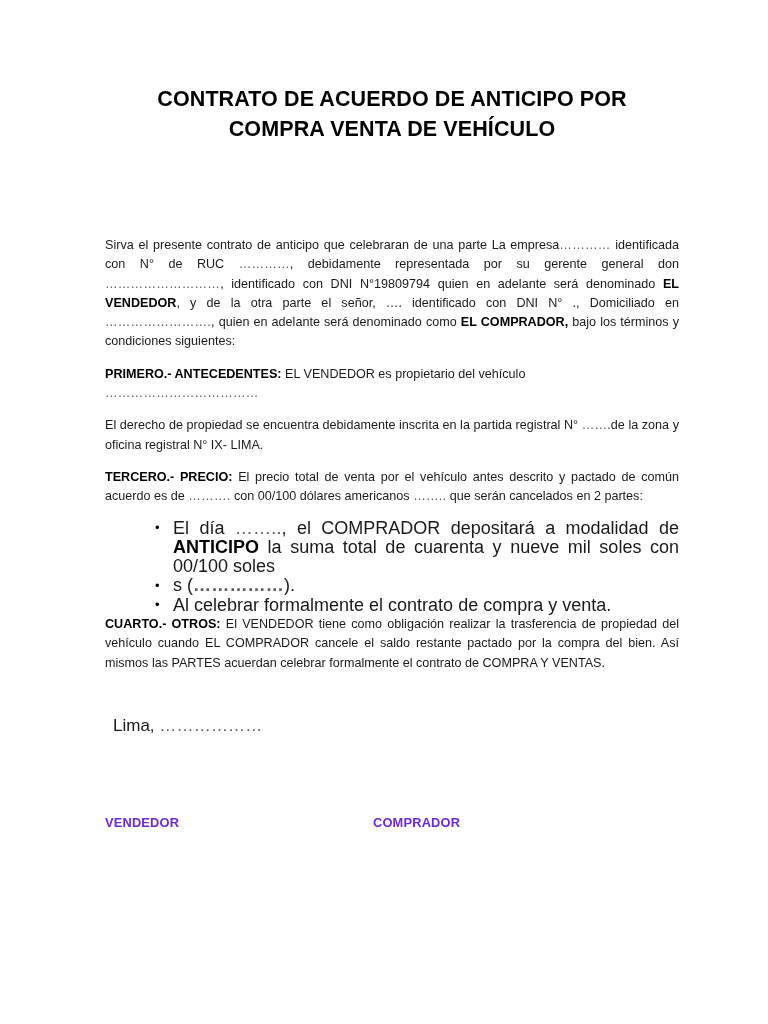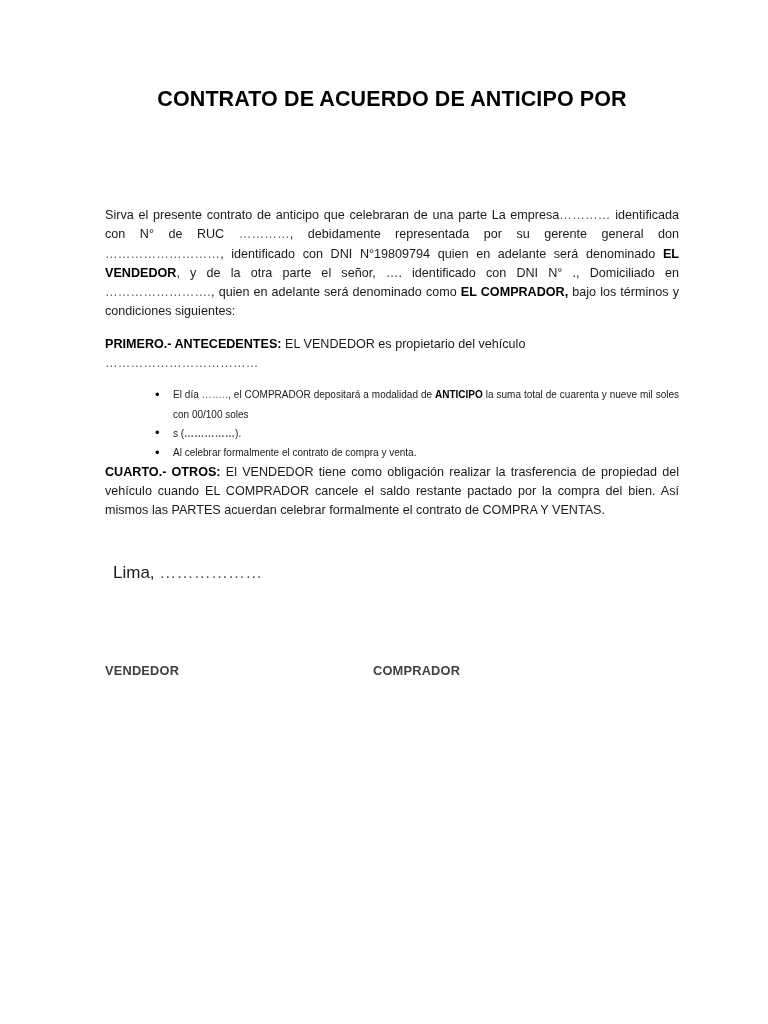--- a/index.html
+++ b/index.html
@@ -74,21 +74,21 @@
 
   
   .bullets {
     margin: 12px 0 0 0;
     padding: 0;
     list-style: none;
   }
   .bullets li {
     position: relative;
     padding-left: 68px;
-    font-size: 10px;
+    font-size: 18px;
     line-height: 19.3px;
     text-align: justify;
     color: #1a1a1a;
   }
   .bullets li + li { margin-top: 0; }
   .bullets li::before {
     content: "\2022";
     position: absolute;
     left: 50px;
     top: -0.5px;
@@ -112,41 +112,44 @@
     position: relative;
     margin-top: 80px;
     height: 24px;
   }
   .sig {
     position: absolute;
     top: 0;
     font-size: 12.8px;
     font-weight: bold;
     letter-spacing: 0.2px;
-    color: #404040;
+    color: #6d28d9;
   }
   .sig-vendedor { left: 0px; }
   .sig-comprador { left: 268px; }
 </style>
 </head>
 <body>
 
 <div class="page">
   <div class="content">
 
     <h1 class="doc-title">
       <span class="title-line">CONTRATO DE ACUERDO DE ANTICIPO POR</span>
+      <span class="title-line">COMPRA VENTA DE VEHÍCULO</span>
     </h1>
 
     <p class="para gap-before-first"><span>Sirva el presente contrato de anticipo que celebraran de una parte La empresa</span><span class="dots">…………</span><span> identificada con N° de RUC </span><span class="dots">…………</span><span>, debidamente representada por su gerente general don </span><span class="dots">………………………</span><span>, identificado con DNI N°19809794 quien en adelante será denominado </span><b>EL VENDEDOR</b><span>, y de la otra parte el señor, …. identificado con DNI N° ., Domiciliado en </span><span class="dots">…………………….</span><span>, quien en adelante será denominado como </span><b>EL COMPRADOR,</b><span> bajo los términos y condiciones siguientes:</span></p>
 
     <p class="para"><b>PRIMERO.-  ANTECEDENTES:</b><span> EL  VENDEDOR  es  propietario  del  vehículo</span><br><span class="dots">………………………………</span></p>
 
+    <p class="para"><span>El derecho de propiedad se encuentra debidamente inscrita en la partida registral N° </span><span class="dots">……</span><span>.de la zona y oficina registral N° IX- LIMA.</span></p>
 
 
+    <p class="para"><b>TERCERO.- PRECIO:</b><span> El precio total de venta por el vehículo antes descrito y pactado de común acuerdo es de </span><span class="dots">……….</span><span> con 00/100 dólares americanos </span><span class="dots">……..</span><span> que serán cancelados en 2 partes:</span></p>
 
     <ul class="bullets">
       <li><span>El día </span><span class="dots">……..</span><span>, el COMPRADOR depositará a modalidad de </span><b>ANTICIPO</b><span> la suma total de cuarenta y nueve mil soles con 00/100 soles</span></li>
       <li class="b-last"><span>s (</span><b class="dots">……………</b><span>).</span></li>
       <li class="b-last"><span>Al celebrar formalmente el contrato de compra y venta.</span></li>
     </ul>
 
     <p class="para"><b>CUARTO.- OTROS:</b><span> El VENDEDOR tiene como obligación realizar la trasferencia de propiedad del vehículo cuando EL COMPRADOR cancele el saldo restante pactado por la compra del bien. Así mismos las PARTES acuerdan celebrar formalmente el contrato de COMPRA Y VENTAS.</span></p>
 
 

